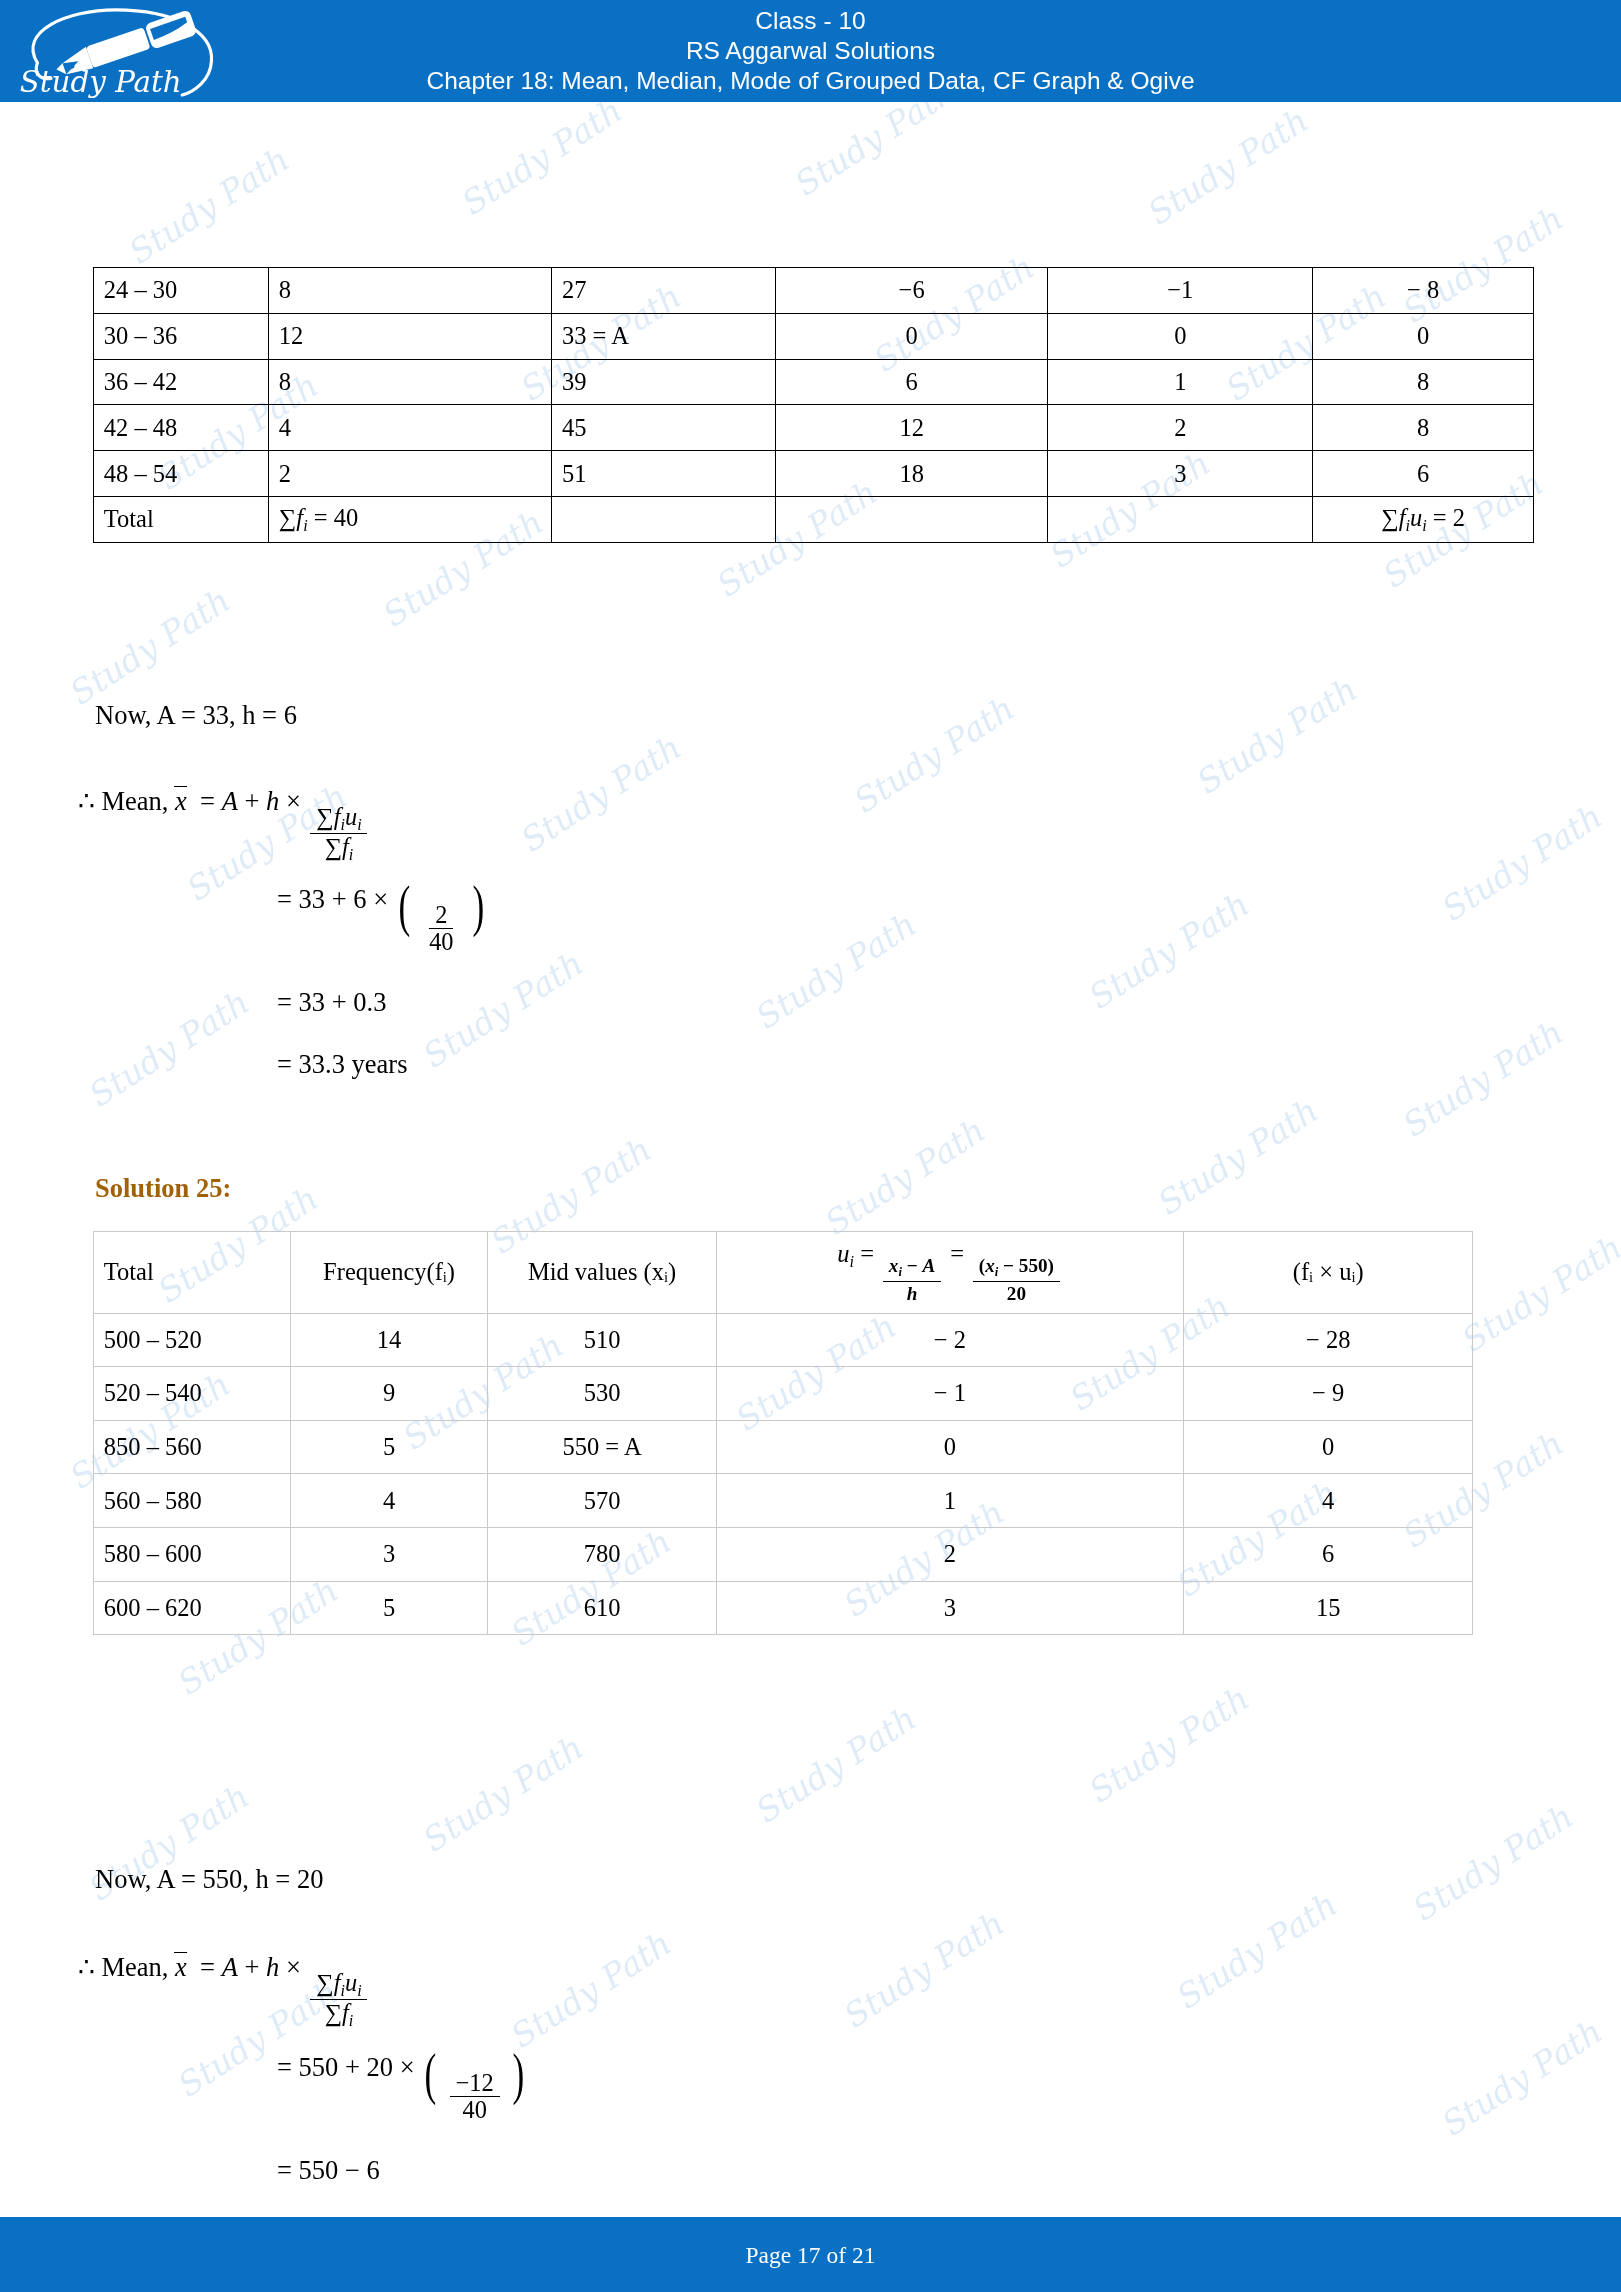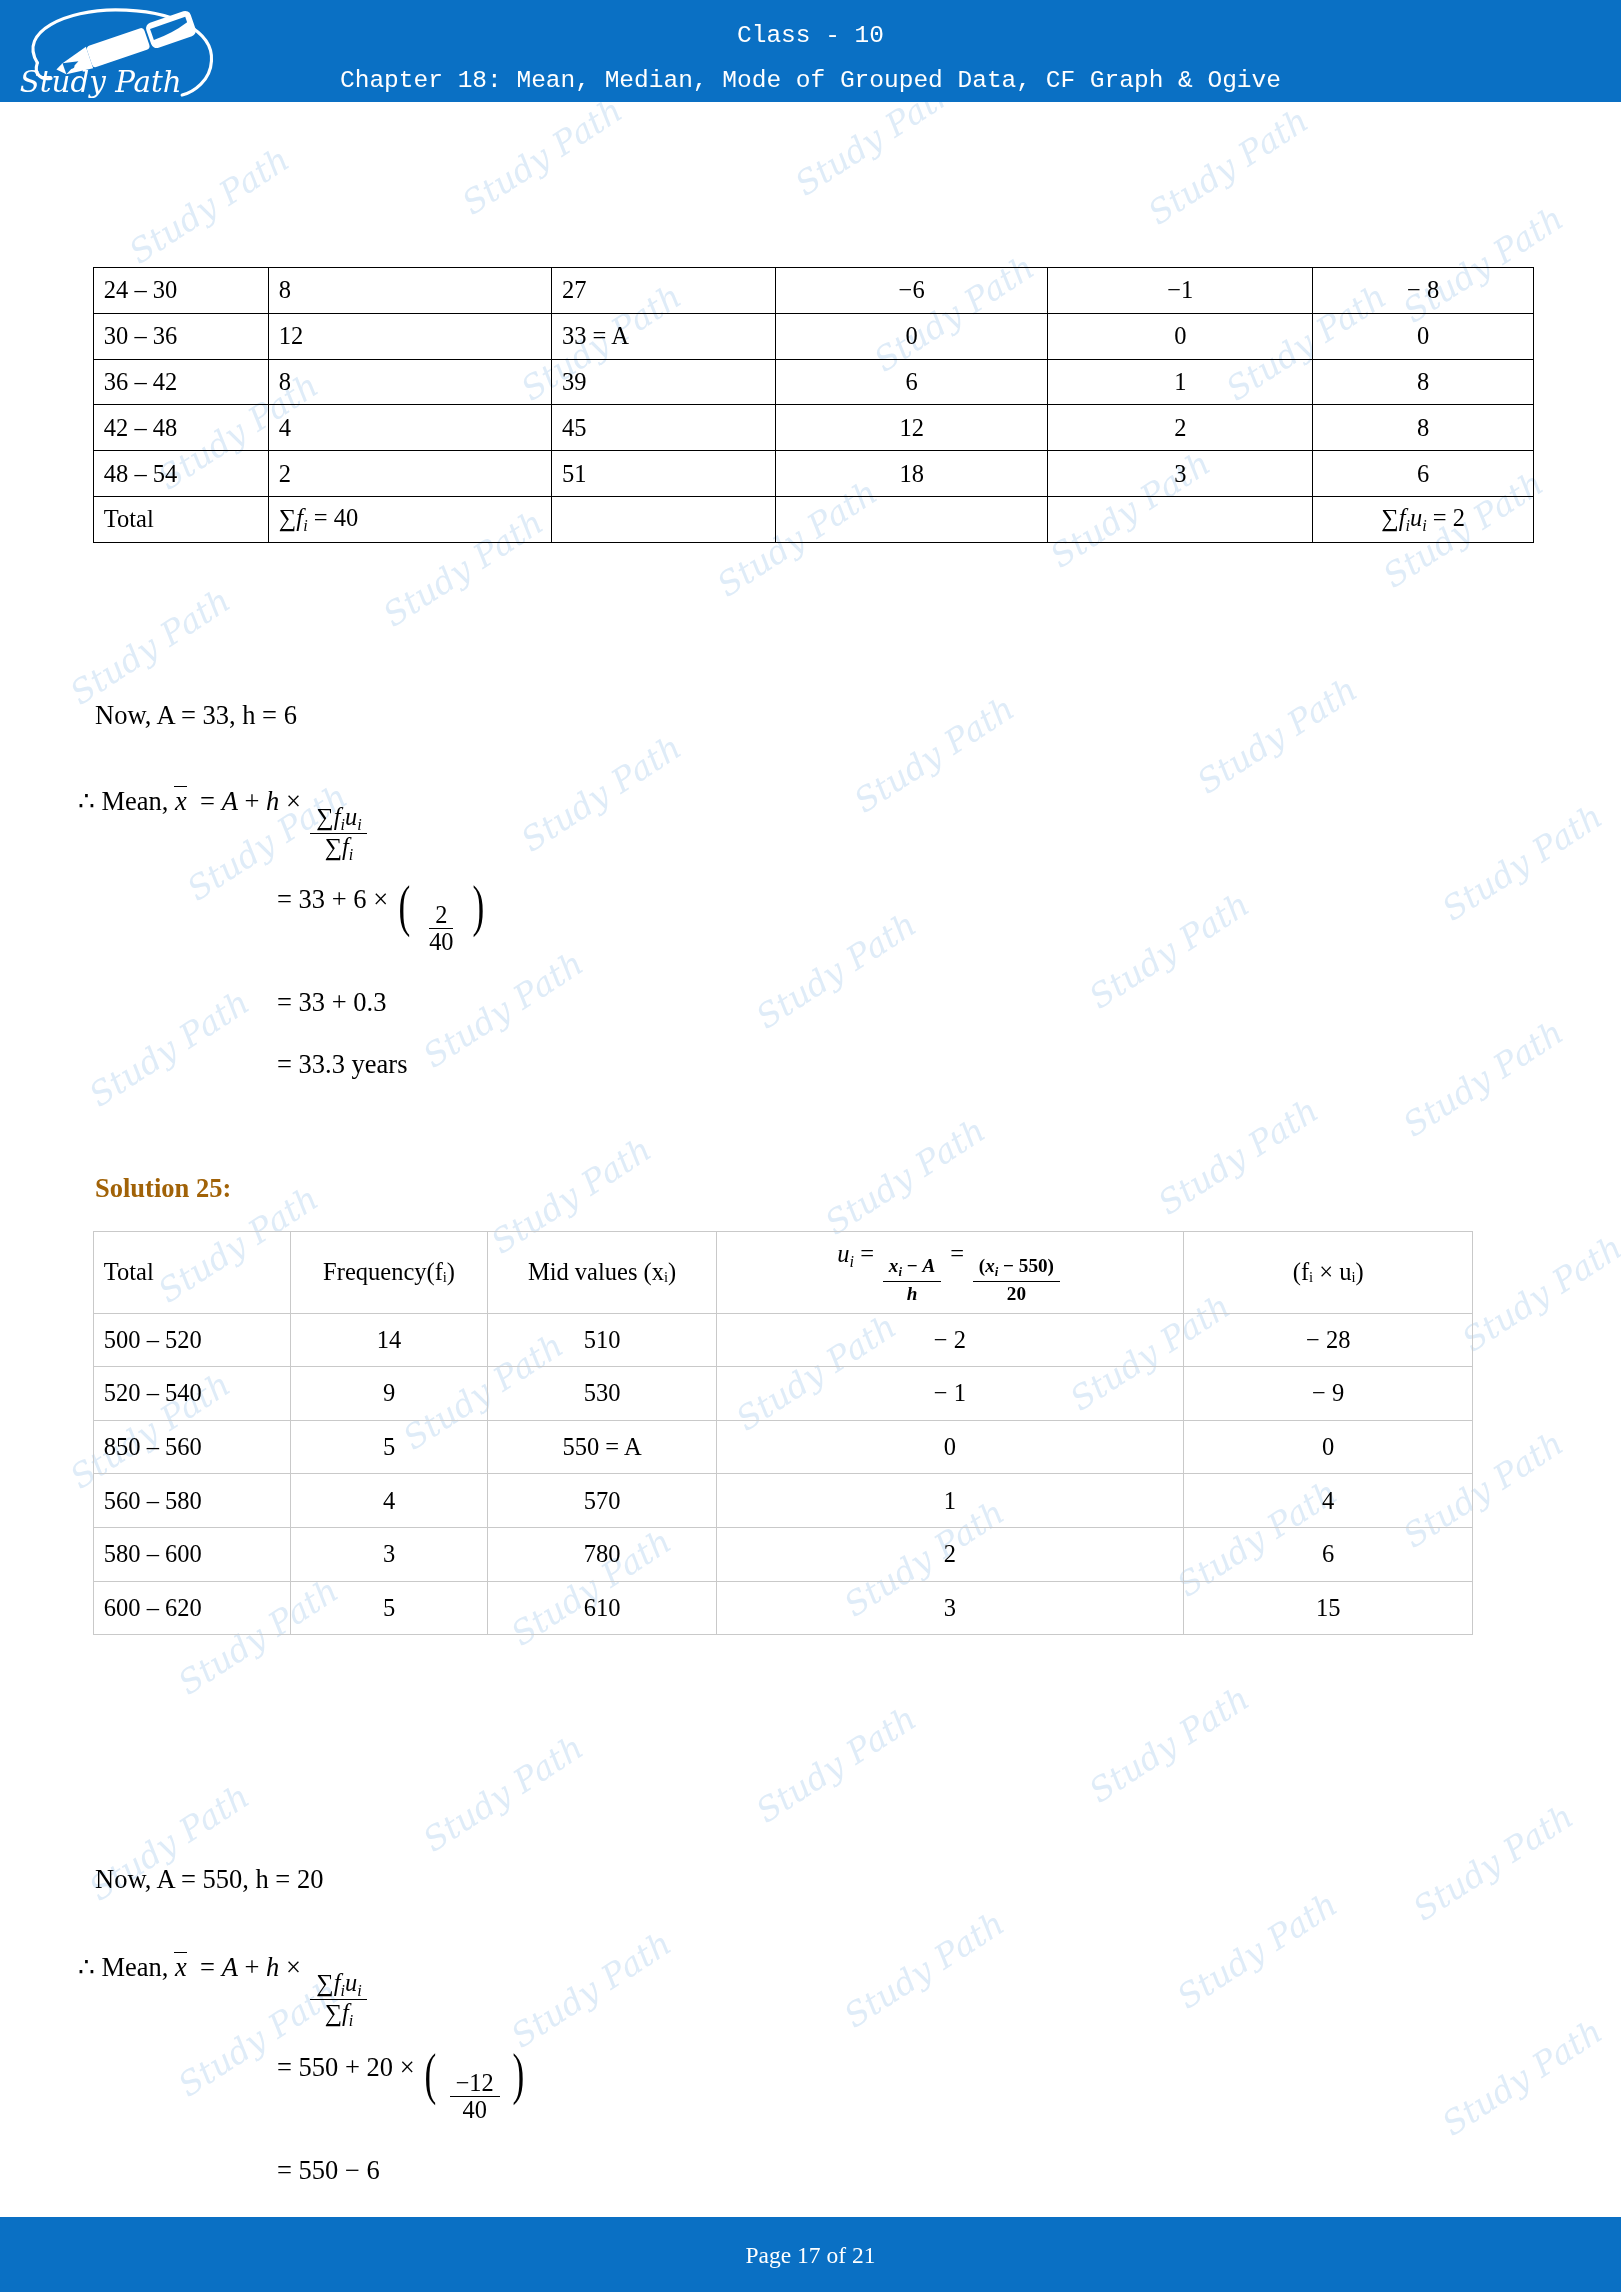--- a/index.html
+++ b/index.html
@@ -51,24 +51,23 @@
     width: 225px;
     height: 98px;
   }
   #logo-block svg { display: block; }
   #header-text {
     position: absolute;
     left: 0; right: 0; top: 5.9px;
     text-align: center;
   }
   .hdr-line {
-    font-family: Liberation Mono, monospace;
+    font-family: Liberation Sans, sans-serif;
     color: #ffffff;
     line-height: 1.22;
-    margin-top: 15px;
   }
   #hdr-class { font-size: 24.5px; }
   #hdr-book  { font-size: 24.5px; }
   #hdr-chapter { font-size: 24.5px; }
 
   
   #content {
     position: relative;
     z-index: 2;
     padding: 0;
@@ -273,20 +272,21 @@
         <path d="M54 44 L70 47.5 L54 56 Z" fill="#0a70c4"></path>
         <circle cx="62" cy="50" r="2.6" fill="#0a70c4"></circle>
       </g>
 
       <text x="12" y="92" font-family="DejaVu Serif, serif" font-style="italic" font-size="30" fill="#ffffff">Study Path</text>
     </svg>
   </div>
 
   <div id="header-text">
     <div class="hdr-line" id="hdr-class">Class - 10</div>
+    <div class="hdr-line" id="hdr-book">RS Aggarwal Solutions</div>
     <div class="hdr-line" id="hdr-chapter">Chapter 18: Mean, Median, Mode of Grouped Data, CF Graph &amp; Ogive</div>
   </div>
 </div>
 
 <div id="content">
 
   <table id="table-mean-ages" class="data-table">
     <colgroup>
       <col style="width:115px">
         <col style="width:186px">

